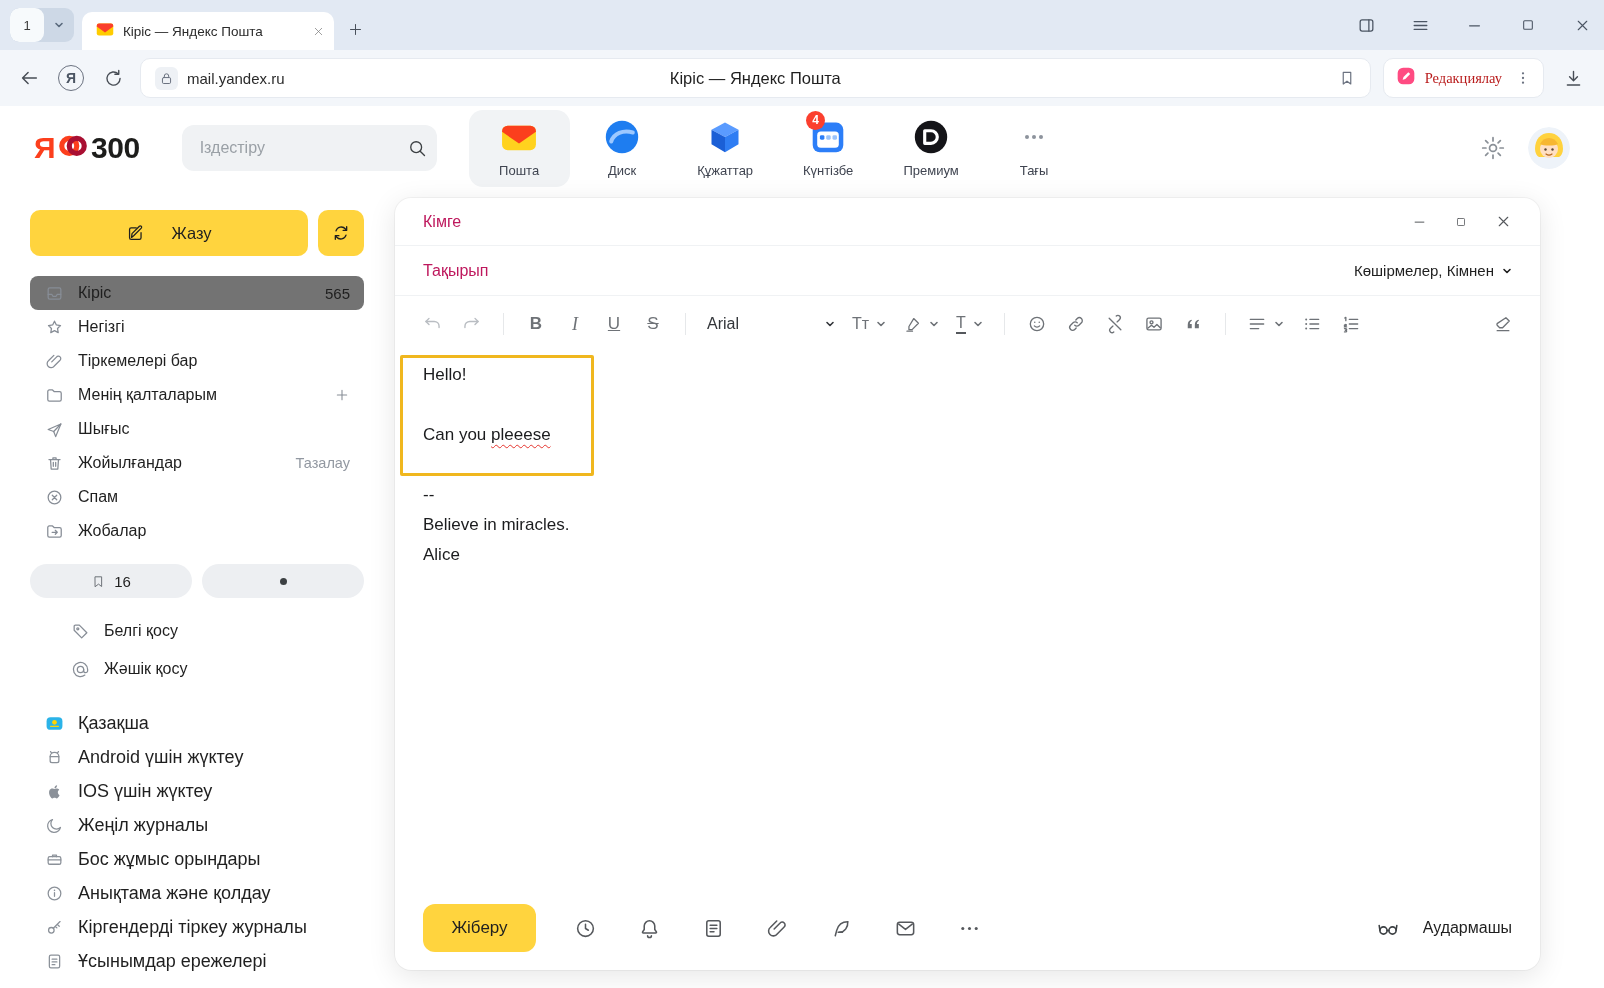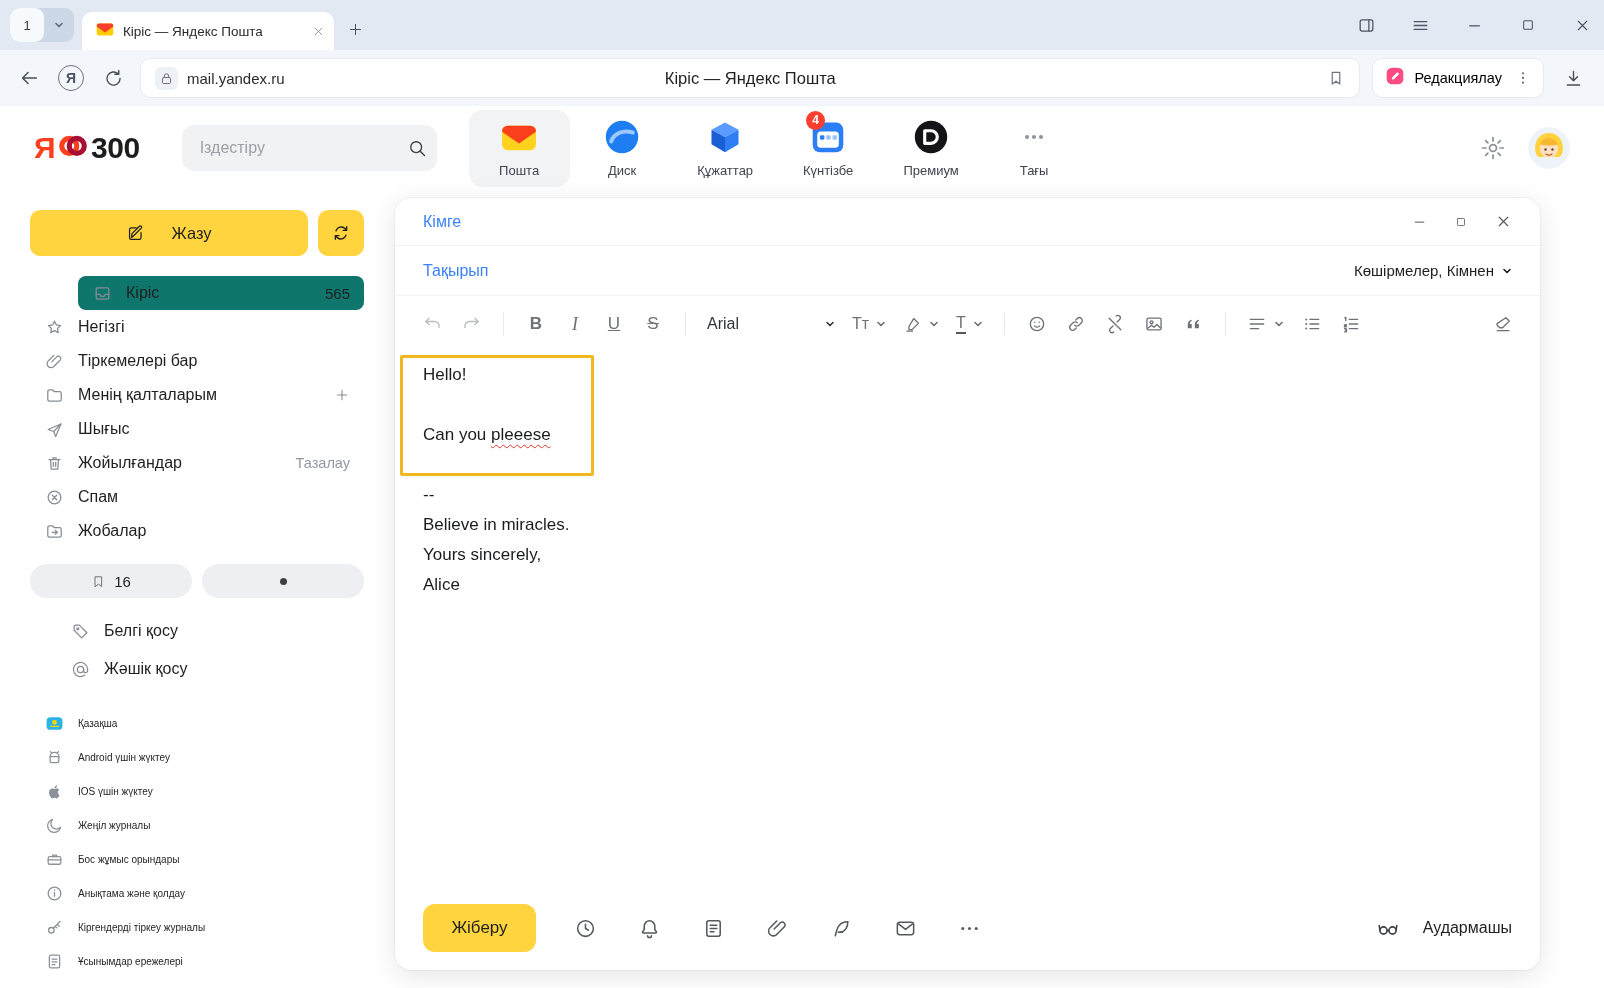--- a/index.html
+++ b/index.html
@@ -24,21 +24,21 @@
   
   .toolbar { height:56px; background:#f3f6fa; display:flex; align-items:center; padding:0 14px; gap:12px; }
   .nav-ic { width:30px; height:30px; display:flex; align-items:center; justify-content:center; color:#474d55; }
   .ya-mark { width:26px; height:26px; border:1.6px solid #6b7280; border-radius:50%; display:flex; align-items:center; justify-content:center; font-weight:700; font-size:14px; color:#4b5563; }
   .addressbar { flex:1; height:40px; background:#fff; border:1px solid #e6eaf0; border-radius:10px; display:flex; align-items:center; padding:0 14px; position:relative; }
   .addr-lock { color:#6b7280; margin-right:9px; display:flex; background:#eef1f5; border-radius:6px; padding:4px; }
   .addr-url { font-size:15px; color:#2b2b2b; }
   .addr-title { position:absolute; left:0; right:0; text-align:center; font-size:16.5px; color:#1f1f1f; pointer-events:none; }
   .addr-bookmark { margin-left:auto; color:#6b7280; display:flex; z-index:2; }
   .edit-pill { height:40px; background:#fff; border:1px solid #e6eaf0; border-radius:10px; display:flex; align-items:center; padding:0 8px 0 12px; gap:9px; }
-  .edit-pill .lbl { font-size:14.5px; color:#000000; }
+  .edit-pill .lbl { font-size:14.5px; color:#b91c1c;font-family:Liberation Serif, serif; }
   .edit-pill .kebab { color:#6b7280; display:flex; padding:0 4px; }
   .dl-btn { width:34px; height:34px; display:flex; align-items:center; justify-content:center; color:#474d55; }
 
   
   .mail-header { height:84px; background:#fff; display:flex; align-items:center; padding:0 34px; }
   .logo360 { display:flex; align-items:center; gap:3px; font-weight:700; font-size:30px; letter-spacing:-0.5px; }
   .logo360 .ya { color:#fc3f1d; }
   .logo360 .n360 { color:#1d1d1b; }
   .search-box { width:255px; height:46px; background:#f0f2f4; border-radius:12px; display:flex; align-items:center; padding:0 14px 0 18px; margin-left:42px; }
   .search-box input { flex:1; border:none; outline:none; background:transparent; font-size:16px; font-family:inherit; color:#1f1f1f; }
@@ -57,41 +57,41 @@
 
   
   .content { position:relative; height:798px; background:#fff; }
 
   
   .sidebar { position:absolute; left:30px; top:20px; width:334px; }
   .compose-row { display:flex; gap:10px; margin-bottom:20px; }
   .btn-compose { flex:1; height:46px; background:#ffd43e; border:none; border-radius:10px; display:flex; align-items:center; justify-content:center; gap:26px; font-size:16.5px; font-weight:500; color:#1f1f1f; font-family:inherit; }
   .btn-refresh { width:46px; height:46px; background:#ffd43e; border:none; border-radius:10px; display:flex; align-items:center; justify-content:center; color:#1f1f1f; }
   .folder { height:34px; display:flex; align-items:center; gap:14px; padding:0 14px; border-radius:8px; font-size:16px; color:#1f1f1f; }
-  .folder.selected { background:#0f766e;margin-left:48px; }
+  .folder.selected { background:#737373; }
   .folder .fic { color:#878d96; display:flex; width:20px; justify-content:center; }
   .folder .cnt { margin-left:auto; font-size:15px; color:#1f1f1f; }
   .folder .act { margin-left:auto; font-size:14.5px; color:#9298a1; }
   .folder .plus { margin-left:auto; color:#878d96; display:flex; }
   .pills { display:flex; gap:10px; margin:16px 0 14px; }
   .pill { flex:1; height:34px; background:#edeff2; border-radius:17px; display:flex; align-items:center; justify-content:center; gap:8px; font-size:15px; color:#1f1f1f; }
   .pill .dot { width:7px; height:7px; border-radius:50%; background:#3c4043; }
   .pill .pic { color:#6d7278; display:flex; }
   .subaction { height:38px; display:flex; align-items:center; gap:14px; padding:0 14px 0 40px; font-size:16px; color:#1f1f1f; }
   .subaction .fic { color:#878d96; display:flex; width:20px; justify-content:center; }
   .footer-links { margin-top:18px; }
-  .flink { height:34px; display:flex; align-items:center; gap:14px; padding:0 14px; font-size:10px; color:#1f1f1f; }
+  .flink { height:34px; display:flex; align-items:center; gap:14px; padding:0 14px; font-size:18px; color:#1f1f1f; }
   .flink .fic { color:#8b9199; display:flex; width:20px; justify-content:center; }
 
   
   .compose-card { position:absolute; left:395px; top:8px; width:1145px; height:772px; background:#fff; border-radius:16px; box-shadow:0 0 0 1px rgba(0,0,0,0.04), 0 6px 28px rgba(0,0,0,0.10); }
   .c-row { display:flex; align-items:center; padding:0 28px; border-bottom:1px solid #f0f2f4; }
   .row-to { height:48px; }
   .row-subject { height:50px; }
-  .ph { font-size:16px; color:#3b82f6; }
+  .ph { font-size:16px; color:#be185d; }
   .win-ctrls { margin-left:auto; display:flex; align-items:center; gap:28px; color:#55585c; }
   .win-ctrls span { display:flex; align-items:center; justify-content:center; }
   .ccfrom { margin-left:auto; display:flex; align-items:center; gap:8px; font-size:15px; color:#1f1f1f; }
 
   .fmt-toolbar { height:56px; display:flex; align-items:center; padding:0 26px; gap:17px; color:#6e7277; }
   .fmt { display:flex; align-items:center; justify-content:center; min-width:22px; height:28px; font-size:17px; }
   .fmt.dim { color:#b9bdc2; }
   .fmt-b { font-weight:700; }
   .fmt-i { font-style:italic; font-family:"Liberation Serif", serif; font-size:18px; }
   .fmt-u { text-decoration:underline; }
@@ -685,21 +685,20 @@
     </div>
 
     <div class="body-area">
       <div class="annotation-box"></div>
       <p>Hello!</p>
       <p></p>
       <p><span>Can you </span><span class="misspell">pleeese</span></p>
       <p></p>
       <p>--</p>
       <p>Believe in miracles.</p>
-      <p>Yours sincerely,</p>
       <p>Alice</p>
     </div>
 
     <div class="compose-bottom">
       <button class="btn-send">Жіберу</button>
       <span class="cb-icons">
         <span class="cbi">
           <svg class="svgi" width="23" height="23" viewBox="0 0 24 24" stroke-width="1.7">
               <circle cx="12" cy="12" r="8.2"></circle>
               <path d="M12 7.5V12l3 1.8"></path>

